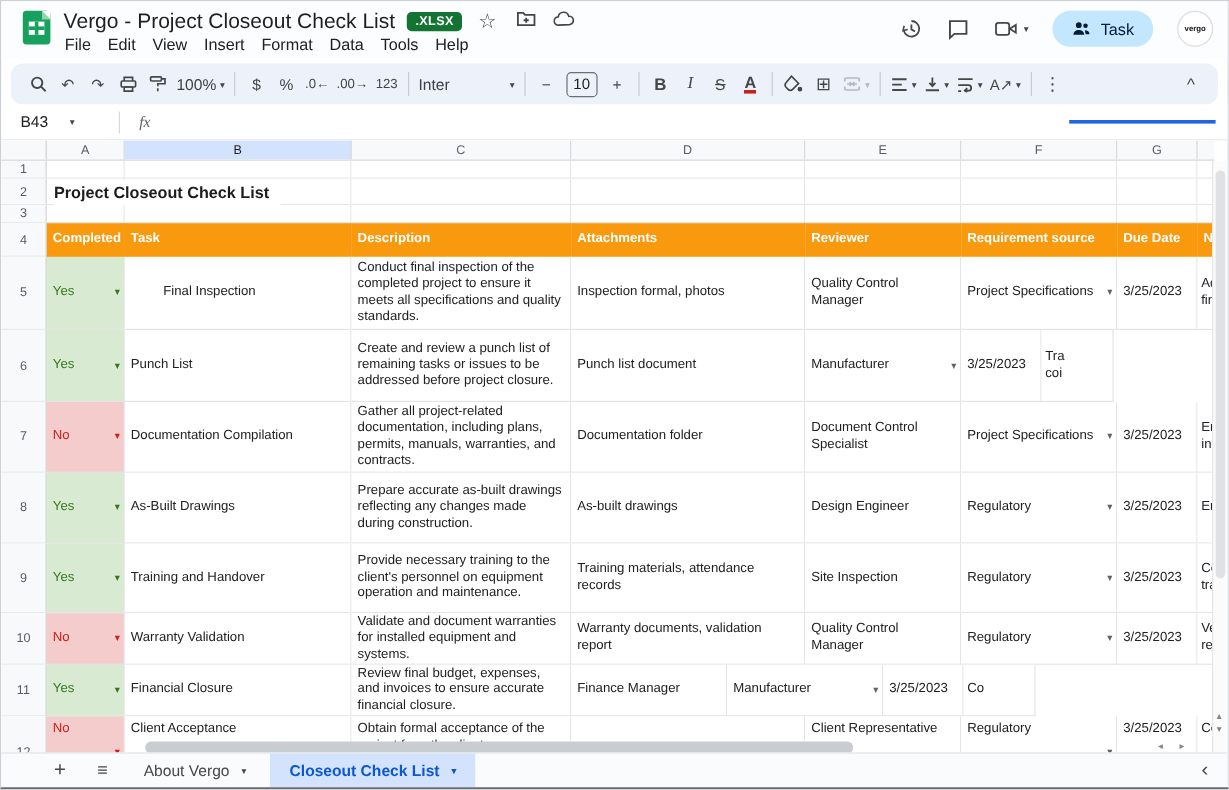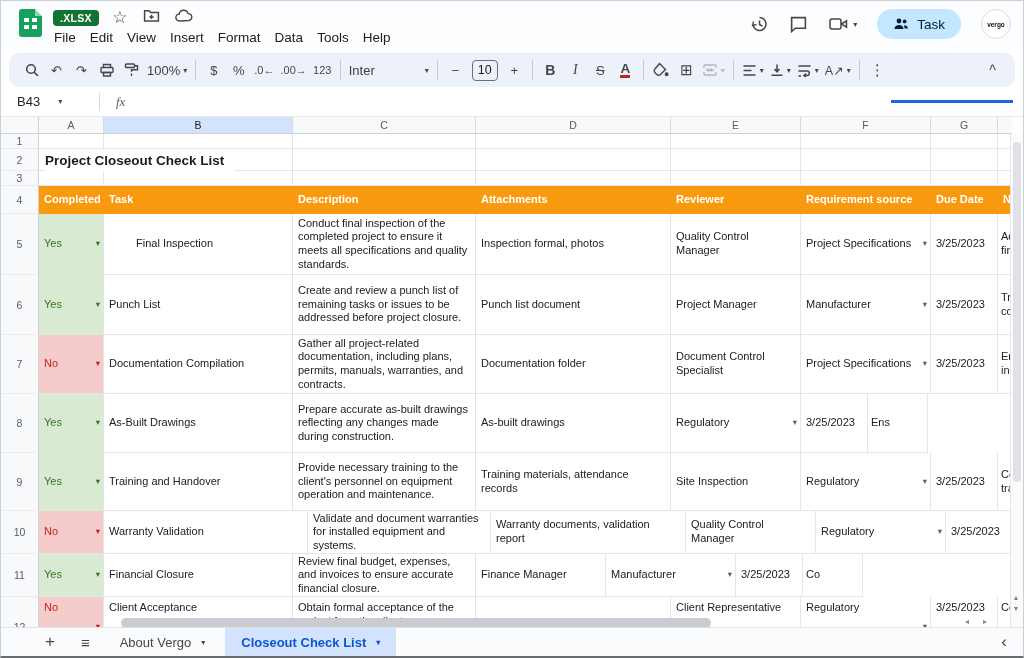--- a/index.html
+++ b/index.html
@@ -106,20 +106,21 @@
 <body>
 
 <div class="window">
 
   <div class="topbar">
     <div class="sheets-logo">
       <div class="gridgl"></div>
       <div class="fold"></div>
     </div>
     <div class="doc-title-row">
+      <span class="doc-title">Vergo - Project Closeout Check List</span>
       <span class="xlsx-badge">.XLSX</span>
       <span class="t-ico">☆</span>
       <span class="t-ico">
         <svg width="17" height="15" viewBox="0 0 16 14" fill="none" stroke="#444746" stroke-width="1.4">
           <path d="M1.5 2.5 h4.2 l1.4 1.6 h7.4 v8 h-13 z"></path>
             <path d="M8 6.3 v4 M6 8.3 h4"></path>
         </svg>
       </span>
       <span class="t-ico">
         <svg width="18" height="14" viewBox="0 0 18 13" fill="none" stroke="#444746" stroke-width="1.4">
@@ -351,21 +352,20 @@
       </div>
       <div class="grow" style="height: 60px;">
         <div class="rnum">6</div>
         <div class="cell c-yes" style="width: 65px;">
           <span>Yes</span>
           <span class="dd">▾</span>
         </div>
         <div class="cell" style="width: 189px;">Punch List</div>
         <div class="cell" style="width: 183px;">Create and review a punch list of remaining tasks or issues to be addressed before project closure.</div>
         <div class="cell" style="width: 195px;">Punch list document</div>
-        <div class="cell" style="width: 130px;">Project Manager</div>
         <div class="cell c-src" style="width: 130px;">
           <span style="padding-right: 10px;">Manufacturer</span>
           <span class="dd">▾</span>
         </div>
         <div class="cell c-due" style="width: 67px;">3/25/2023</div>
         <div class="cell c-notes" style="width: 60px;">Tra
 coi</div>
       </div>
       <div class="grow" style="height: 59px;">
         <div class="rnum">7</div>
@@ -387,20 +387,21 @@
       </div>
       <div class="grow" style="height: 59px;">
         <div class="rnum">8</div>
         <div class="cell c-yes" style="width: 65px;">
           <span>Yes</span>
           <span class="dd">▾</span>
         </div>
         <div class="cell" style="width: 189px;">As-Built Drawings</div>
         <div class="cell" style="width: 183px;">Prepare accurate as-built drawings reflecting any changes made during construction.</div>
         <div class="cell" style="width: 195px;">As-built drawings</div>
+        <div class="cell" style="width: 130px;">Design Engineer</div>
         <div class="cell c-src" style="width: 130px;">
           <span style="padding-right: 10px;">Regulatory</span>
           <span class="dd">▾</span>
         </div>
         <div class="cell c-due" style="width: 67px;">3/25/2023</div>
         <div class="cell c-notes" style="width: 60px;">Ens</div>
       </div>
       <div class="grow" style="height: 58px;">
         <div class="rnum">9</div>
         <div class="cell c-yes" style="width: 65px;">
@@ -418,21 +419,21 @@
         <div class="cell c-due" style="width: 67px;">3/25/2023</div>
         <div class="cell c-notes" style="width: 60px;">Co
 tra</div>
       </div>
       <div class="grow" style="height: 43px;">
         <div class="rnum">10</div>
         <div class="cell c-no" style="width: 65px;">
           <span>No</span>
           <span class="dd">▾</span>
         </div>
-        <div class="cell" style="width: 204px;">Warranty Validation</div>
+        <div class="cell" style="width: 189px;">Warranty Validation</div>
         <div class="cell" style="width: 183px;">Validate and document warranties for installed equipment and systems.</div>
         <div class="cell" style="width: 195px;">Warranty documents, validation report</div>
         <div class="cell" style="width: 130px;">Quality Control Manager</div>
         <div class="cell c-src" style="width: 130px;">
           <span style="padding-right: 10px;">Regulatory</span>
           <span class="dd">▾</span>
         </div>
         <div class="cell c-due" style="width: 67px;">3/25/2023</div>
         <div class="cell c-notes" style="width: 60px;">Ver
 ref</div>

